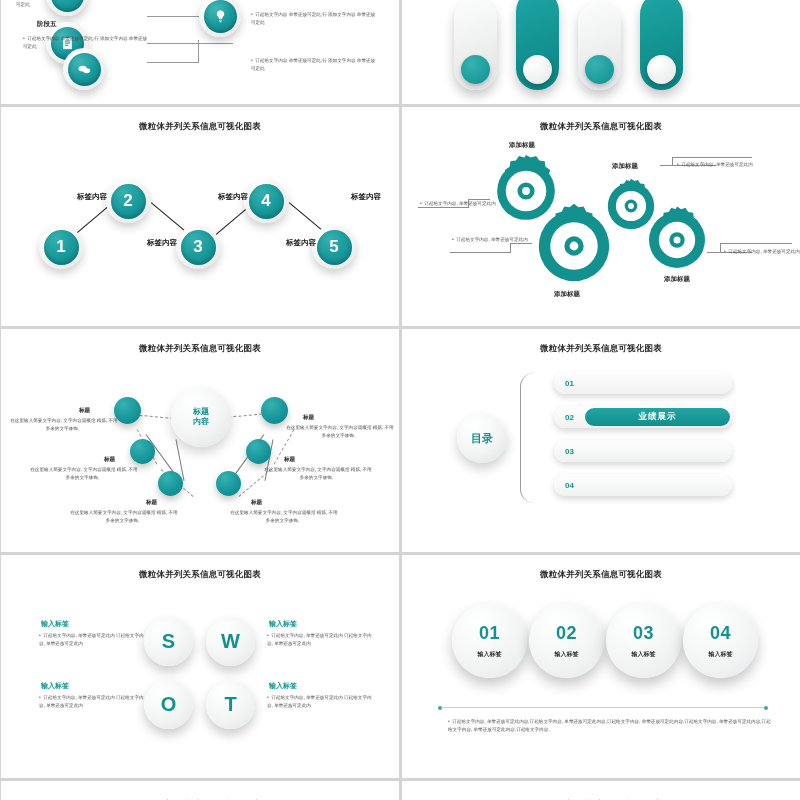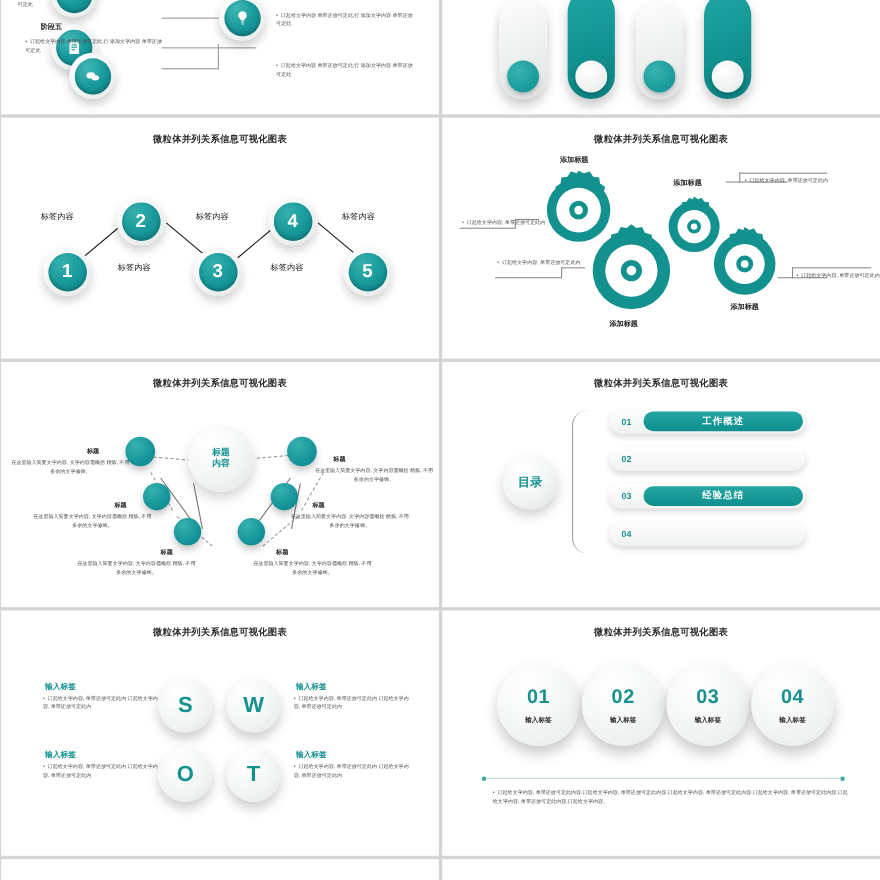--- a/index.html
+++ b/index.html
@@ -101,21 +101,21 @@
     display: flex; align-items: center; justify-content: center;
   }
   .s3-c .in {
     width: 35px; height: 35px; border-radius: 50%;
     background: radial-gradient(circle at 36% 26%, #35b0ae 0%, #17989a 55%, #0e8084 100%);
     color: #fff; font-size: 17px; font-weight: bold;
     display: flex; align-items: center; justify-content: center;
     box-shadow: inset 0 -2px 4px rgba(0,0,0,.2);
   }
   .s3-lbl {
-    position: absolute; font-size: 7.5px; font-weight: normal; color: #1d1d1d;
+    position: absolute; font-size: 7.5px; font-weight: bold; color: #1d1d1d; margin-left: 40px;
   }
   .s3-conn { position: absolute; height: 1.4px; background: #1a1a1a; transform-origin: left center; }
 
   
   .gear { position: absolute; }
   .g-lbl { position: absolute; font-size: 6.5px; font-weight: bold; color: #1d1d1d; }
   .g-txt { position: absolute; width: 92px; }
   .g-line { position: absolute; border-color: #8d8d8d; border-style: solid; border-width: 0; }
 
   
@@ -461,28 +461,27 @@
   <div class="slide s6">
     <div class="slide-title">微粒体并列关系信息可视化图表</div>
 
     <div class="dir-circle">
       <span>目录</span>
     </div>
     <div class="brace"></div>
 
     <div class="dir-row" style="top:43px;">
       <div class="dir-num">01</div>
-      <div class="dir-bar">工作概述</div>
     </div>
     <div class="dir-row" style="top:77px;">
       <div class="dir-num">02</div>
+      <div class="dir-bar">业绩展示</div>
     </div>
     <div class="dir-row" style="top:111px;">
       <div class="dir-num">03</div>
-      <div class="dir-bar">经验总结</div>
     </div>
     <div class="dir-row" style="top:145px;">
       <div class="dir-num">04</div>
     </div>
   </div>
 
   <div class="slide s7">
     <div class="slide-title">微粒体并列关系信息可视化图表</div>
 
     <div class="swot-c" style="left:143px;top:62px;">

